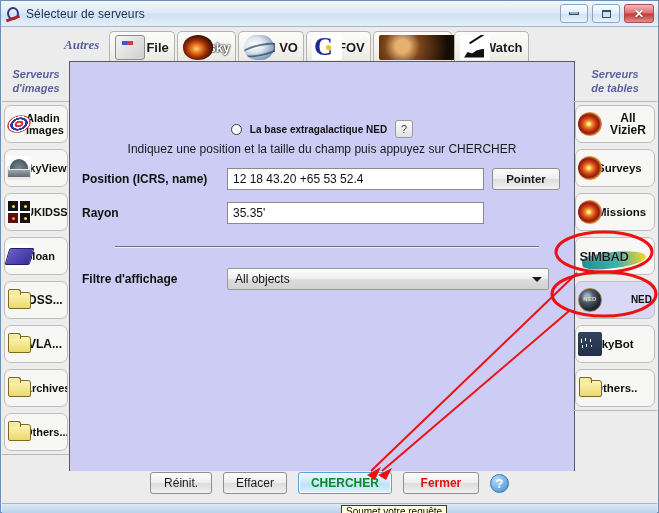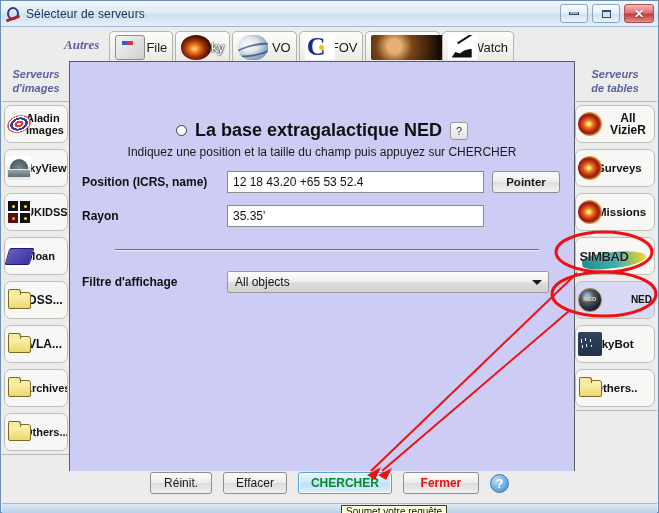--- a/index.html
+++ b/index.html
@@ -76,21 +76,21 @@
   }
   .tab {
     height: 31px;
     background: linear-gradient(to bottom, #fcfcfa 0%, #f3f2ee 60%, #e9e8e2 100%);
     border: 1px solid #b6b4ad; border-bottom: none;
     border-radius: 5px 5px 0 0;
     display: flex; align-items: center; gap: 1px;
     padding: 0 5px; margin-right: 2px;
     cursor: pointer; position: relative;
   }
-  .tab-label { font-size: 13px; font-weight: normal; color: #1a1a1a; white-space: nowrap; }
+  .tab-label { font-size: 13px; font-weight: bold; color: #1a1a1a; white-space: nowrap; }
   .tab-ico { width: 30px; height: 25px; flex: 0 0 auto; position: relative; overflow: hidden; border-radius: 2px; }
 
   .ico-file { background: linear-gradient(135deg,#f6f6f6,#cfcfcf); border:1px solid #8d8d8d; border-radius:3px; }
   .ico-file::after { content:""; position:absolute; left:6px; top:5px; width:16px; height:4px;
     background: linear-gradient(to right,#3b5bbf 0 33%, #cf3a3a 33% 66%, #dedede 66% 100%); }
   .ico-allsky { background: radial-gradient(ellipse at 45% 55%, #ffd080 0%, #e8761d 22%, #9a2b06 45%, #300d04 72%, #000 100%); border-radius: 50%/48%; }
   .ico-vo { background: radial-gradient(ellipse at 35% 40%, #ffffff 0%, #dfe6ee 35%, #9fb4cc 60%, #4f6d90 100%); border-radius: 50%/60%; }
   .ico-vo::before { content:""; position:absolute; left:-4px; top:9px; width:38px; height:8px;
      border: 2px solid #2f4a6d; border-radius: 50%; transform: rotate(-12deg); opacity:.75;}
   .ico-fov { background: #ffffff; }
@@ -179,21 +179,21 @@
   }
   .radio-row {
     display: flex; align-items: center; justify-content: center;
     gap: 8px; margin-top: 58px;
   }
   .radio {
     width: 11px; height: 11px; border: 1px solid #3a3a3a;
     border-radius: 50%; background: #ffffff; flex: 0 0 auto; cursor: pointer;
   }
   .dialog-title {
-    font-size: 18px; font-weight: bold; color: #101010; white-space: nowrap;
+    font-size: 10px; font-weight: bold; color: #101010; white-space: nowrap;
   }
   .help-sq {
     width: 18px; height: 18px;
     border: 1px solid #9a9a9a; border-radius: 3px;
     background: linear-gradient(to bottom,#fbfbfb,#e2e2e2);
     font-size: 11px; color: #444; display: flex; align-items:center; justify-content:center;
     cursor: pointer;
   }
   .hint {
     text-align: center; font-size: 12px; color: #1a1a1a;

